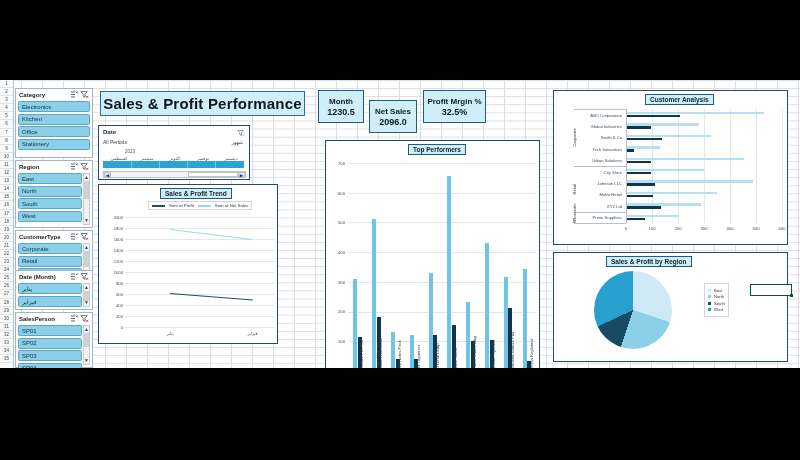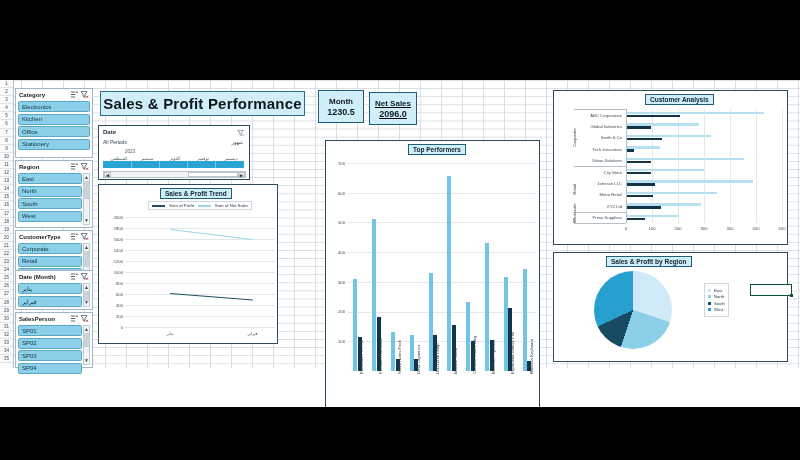--- a/index.html
+++ b/index.html
@@ -1,17 +1,17 @@
 <!DOCTYPE html>
 <html><head>
 <meta charset="utf-8">
 <style>
   html,body{margin:0;padding:0;background:#000;}
   body{width:800px;height:460px;overflow:hidden;font-family:"Liberation Sans",sans-serif;}
-  .screen{position:absolute;left:0;top:80px;width:800px;height:327px;background:#ffffff;overflow:hidden;}
+  .screen{position:absolute;left:0;top:80px;width:800px;height:288px;background:#ffffff;overflow:hidden;}
   .topbar{position:absolute;left:0;top:0;width:800px;height:80px;background:#000;}
   .botbar{position:absolute;left:0;top:368px;width:800px;height:92px;background:#000;}
 
   
   .grid{position:absolute;left:0;top:0;width:800px;height:288px;
         background-image:linear-gradient(to right,#d9dee3 1px,transparent 1px),
                          linear-gradient(to bottom,#d9dee3 1px,transparent 1px);
         background-size:21px 8.1px;}
   .rowhdr{position:absolute;left:0;top:0;width:13px;height:288px;background:#fafafa;border-right:1px solid #b9bfc6;}
   .rowhdr div{height:8.1px;line-height:8.1px;font-size:4.5px;color:#40484f;text-align:center;
@@ -267,23 +267,27 @@
       <div class="ar dn">▼</div>
     </div>
   </div>
 
   <div class="title" style="left:100px;top:11px;width:205px;height:25px;">Sales &amp; Profit  Performance</div>
 
   <div class="kpi" style="left:318px;top:10px;width:46px;height:33px;">
     <div class="k1">Month</div>
     <div class="k2">1230.5</div>
   </div>
-  <div class="kpi" style="left:369px;top:12px;width:48px;height:33px;text-decoration:underline;">
+  <div class="kpi" style="left:369px;top:20px;width:48px;height:33px;">
     <div class="k1">Net Sales</div>
     <div class="k2">2096.0</div>
+  </div>
+  <div class="kpi" style="left:423px;top:10px;width:63px;height:33px;">
+    <div class="k1">Profit Mrgin %</div>
+    <div class="k2">32.5%</div>
   </div>
 
   <div class="panel" style="left:98px;top:45px;width:152px;height:55px;">
     <div class="tl-head">Date</div>
     <div class="tl-sub">All Periods</div>
     <div class="tl-sub-r">شهور</div>
     <span class="sl-icn tl-filter">
         <svg width="8" height="8" viewBox="0 0 9 9">
           <path d="M1 1.6h6.2L5 4.3v3.1l-1.8-1V4.3z" fill="none" stroke="#5a6a75" stroke-width=".7"></path>
           <path d="M6.2 5.8l2 2M8.2 5.8l-2 2" stroke="#9aa7b0" stroke-width=".7"></path>

